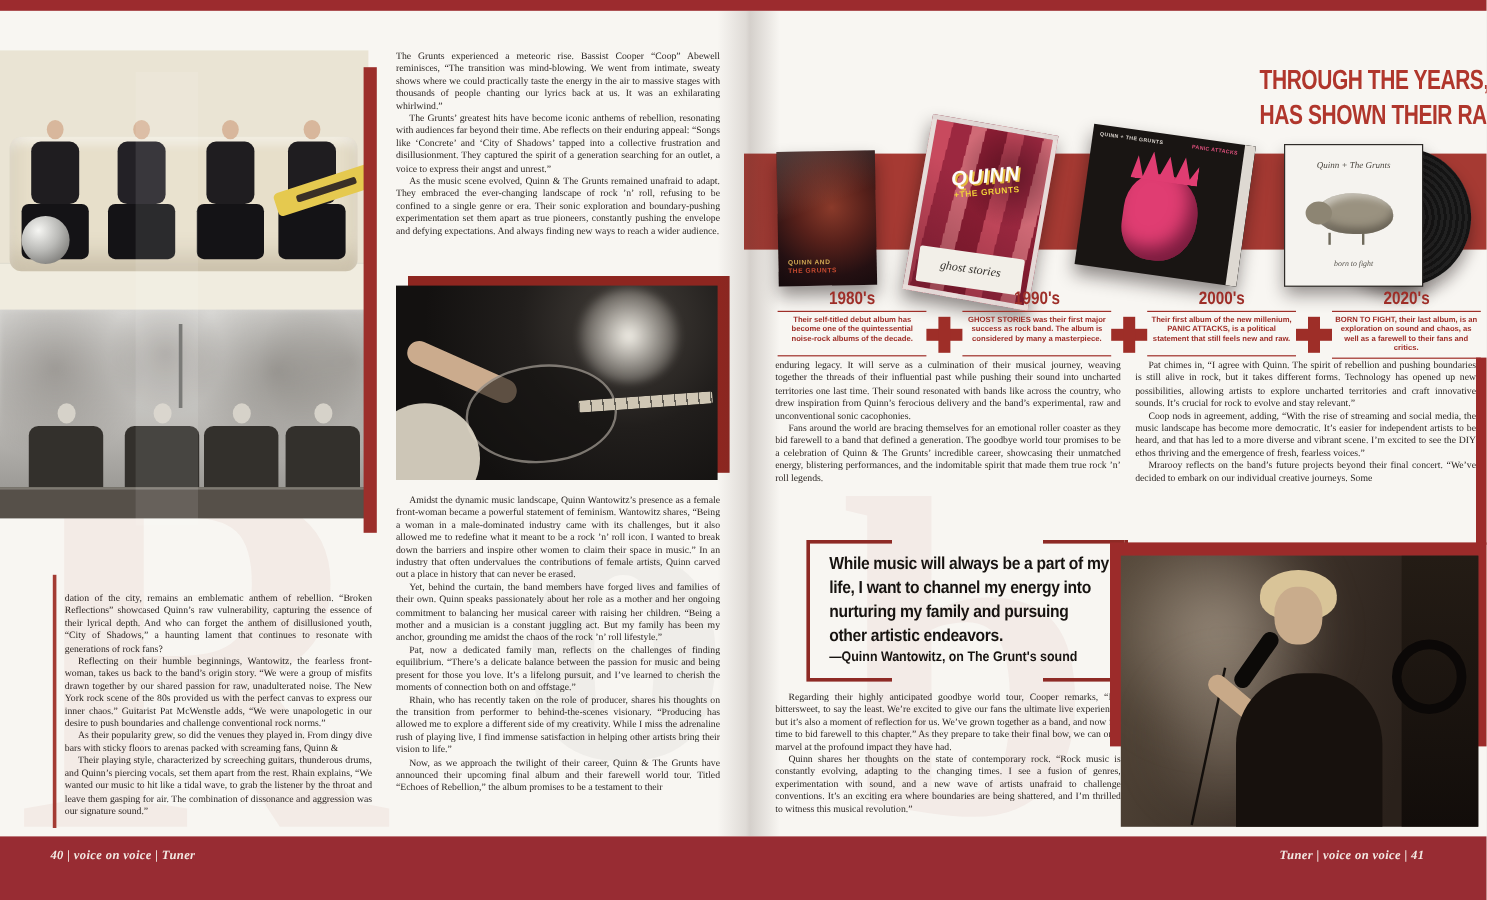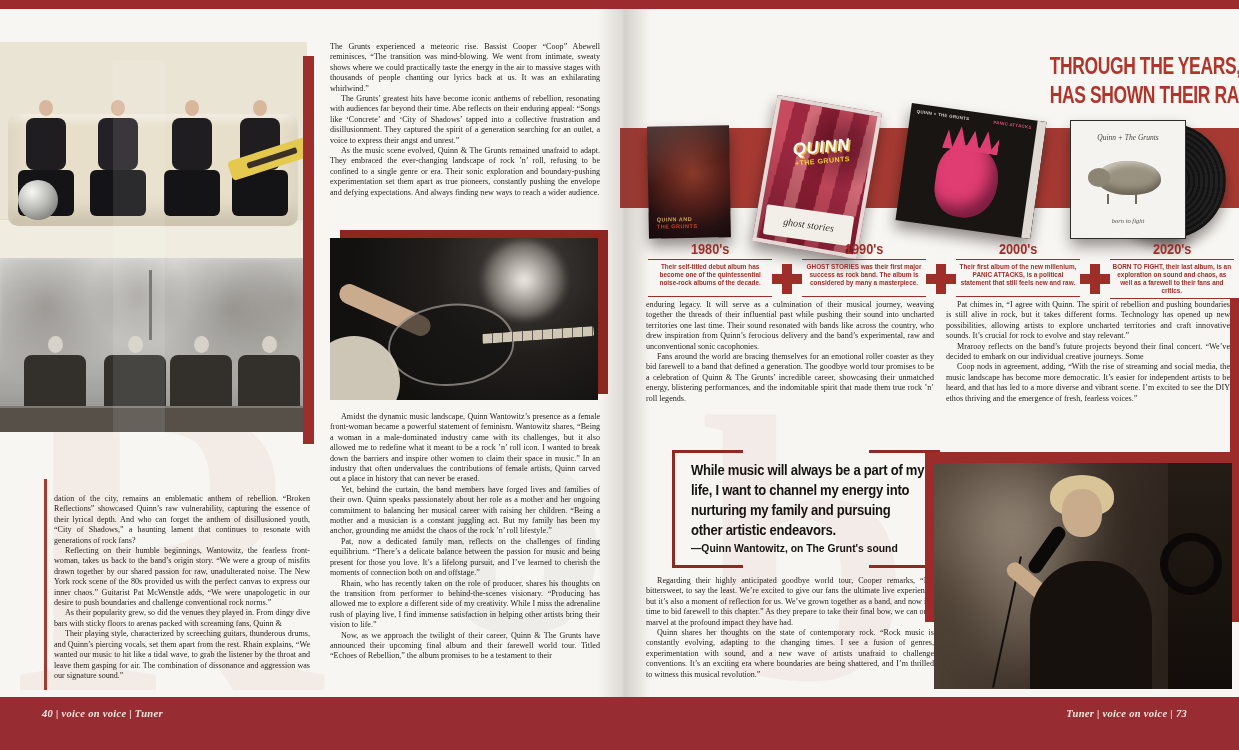--- a/index.html
+++ b/index.html
@@ -121,21 +121,21 @@
          background:#8e8a80;box-shadow:inset 0 0 0 3px #6f6b62;}
   .c4{left:1071px;top:121px;width:114px;height:117px;background:#f5f3ef;box-shadow:0 0 0 1px #2e2b28,0 8px 14px rgba(20,10,10,.45);}
   .c4 .artist{position:absolute;top:12px;width:100%;text-align:center;font:italic 7.5px "Liberation Serif",serif;color:#4a463f;}
   .c4 .title{position:absolute;bottom:14px;width:100%;text-align:center;font:italic 6.5px "Liberation Serif",serif;color:#55514a;}
   .bison{position:absolute;left:26px;top:40px;width:64px;height:34px;background:#9a9280;border-radius:55% 60% 50% 55%;
          box-shadow:inset 0 -5px 7px rgba(60,55,45,.55),inset 4px 3px 6px rgba(245,243,238,.6);}
   .bison::before{content:"";position:absolute;left:-9px;top:7px;width:22px;height:19px;background:#8d8573;border-radius:50%;}
   .bison::after{content:"";position:absolute;left:10px;bottom:-9px;width:2px;height:10px;background:#6f6a5c;
                 box-shadow:28px 0 0 #6f6a5c;}
   
-  .timeline{left:648px;top:240px;width:586px;display:flex;justify-content:space-between;}
+  .timeline{left:648px;top:240px;width:586px;display:flex;justify-content:flex-end;}
   .tl-item{width:126px;text-align:center;}
   .tl-year{font-family:"Liberation Sans",sans-serif;font-weight:900;font-size:15px;color:#9e2e28;
            transform:scaleX(.85);transform-origin:center;}
   .tl-text{margin-top:2px;border-top:1.5px solid #9e2e28;border-bottom:1.5px solid #9e2e28;
            padding:3px 2px;min-height:30px;font-family:"Liberation Sans",sans-serif;font-weight:bold;
            font-size:6.4px;line-height:8px;color:#9e2e28;}
   .plus{width:30px;height:30px;position:relative;margin-top:24px;}
   .plus::before,.plus::after{content:"";position:absolute;background:#9e2e28;}
   .plus::before{left:0;top:10px;width:30px;height:10px;}
   .plus::after{left:10px;top:0;width:10px;height:30px;}
@@ -326,37 +326,37 @@
     <div class="quote-attr">—Quinn Wantowitz, on The Grunt's sound</div>
   </div>
 
   <div class="col" id="colA2">
     <p>Regarding their highly anticipated goodbye world tour, Cooper remarks, “It’s bittersweet, to say the least. We’re excited to give our fans the ultimate live experience, but it’s also a moment of reflection for us. We’ve grown together as a band, and now it’s time to bid farewell to this chapter.” As they prepare to take their final bow, we can only marvel at the profound impact they have had.</p>
     <p>Quinn shares her thoughts on the state of contemporary rock. “Rock music is constantly evolving, adapting to the changing times. I see a fusion of genres, experimentation with sound, and a new wave of artists unafraid to challenge conventions. It’s an exciting era where boundaries are being shattered, and I’m thrilled to witness this musical revolution.”</p>
   </div>
 
   <div class="col" id="colB">
     <p>Pat chimes in, “I agree with Quinn. The spirit of rebellion and pushing boundaries is still alive in rock, but it takes different forms. Technology has opened up new possibilities, allowing artists to explore uncharted territories and craft innovative sounds. It’s crucial for rock to evolve and stay relevant.”</p>
+    <p>Coop nods in agreement, adding, “With the rise of streaming and social media, the music landscape has become more democratic. It’s easier for independent artists to be heard, and that has led to a more diverse and vibrant scene. I’m excited to see the DIY ethos thriving and the emergence of fresh, fearless voices.”</p>
     <p>Mrarooy reflects on the band’s future projects beyond their final concert. “We’ve decided to embark on our individual creative journeys. Some</p>
-    <p>Coop nods in agreement, adding, “With the rise of streaming and social media, the music landscape has become more democratic. It’s easier for independent artists to be heard, and that has led to a more diverse and vibrant scene. I’m excited to see the DIY ethos thriving and the emergence of fresh, fearless voices.”</p>
   </div>
 
   <div class="abs right-edge-strip"></div>
   <div class="abs sback"></div>
   <div class="abs sphoto">
     <div class="abs smoke1"></div>
     <div class="abs smoke2"></div>
     <div class="abs srig"></div>
     <div class="abs sring"></div>
     <div class="abs sstand"></div>
     <div class="abs sarm"></div>
     <div class="abs storso"></div>
     <div class="abs shair"></div>
     <div class="abs shead"></div>
     <div class="abs smic"></div>
   </div>
 
   <div class="abs gutter"></div>
   <div class="abs footer-band"></div>
   <div class="abs folio folio-left">40 | voice on voice | Tuner</div>
-  <div class="abs folio folio-right">Tuner | voice on voice | 73</div>
+  <div class="abs folio folio-right">Tuner | voice on voice | 41</div>
 
 </div>
 
 </body></html>

